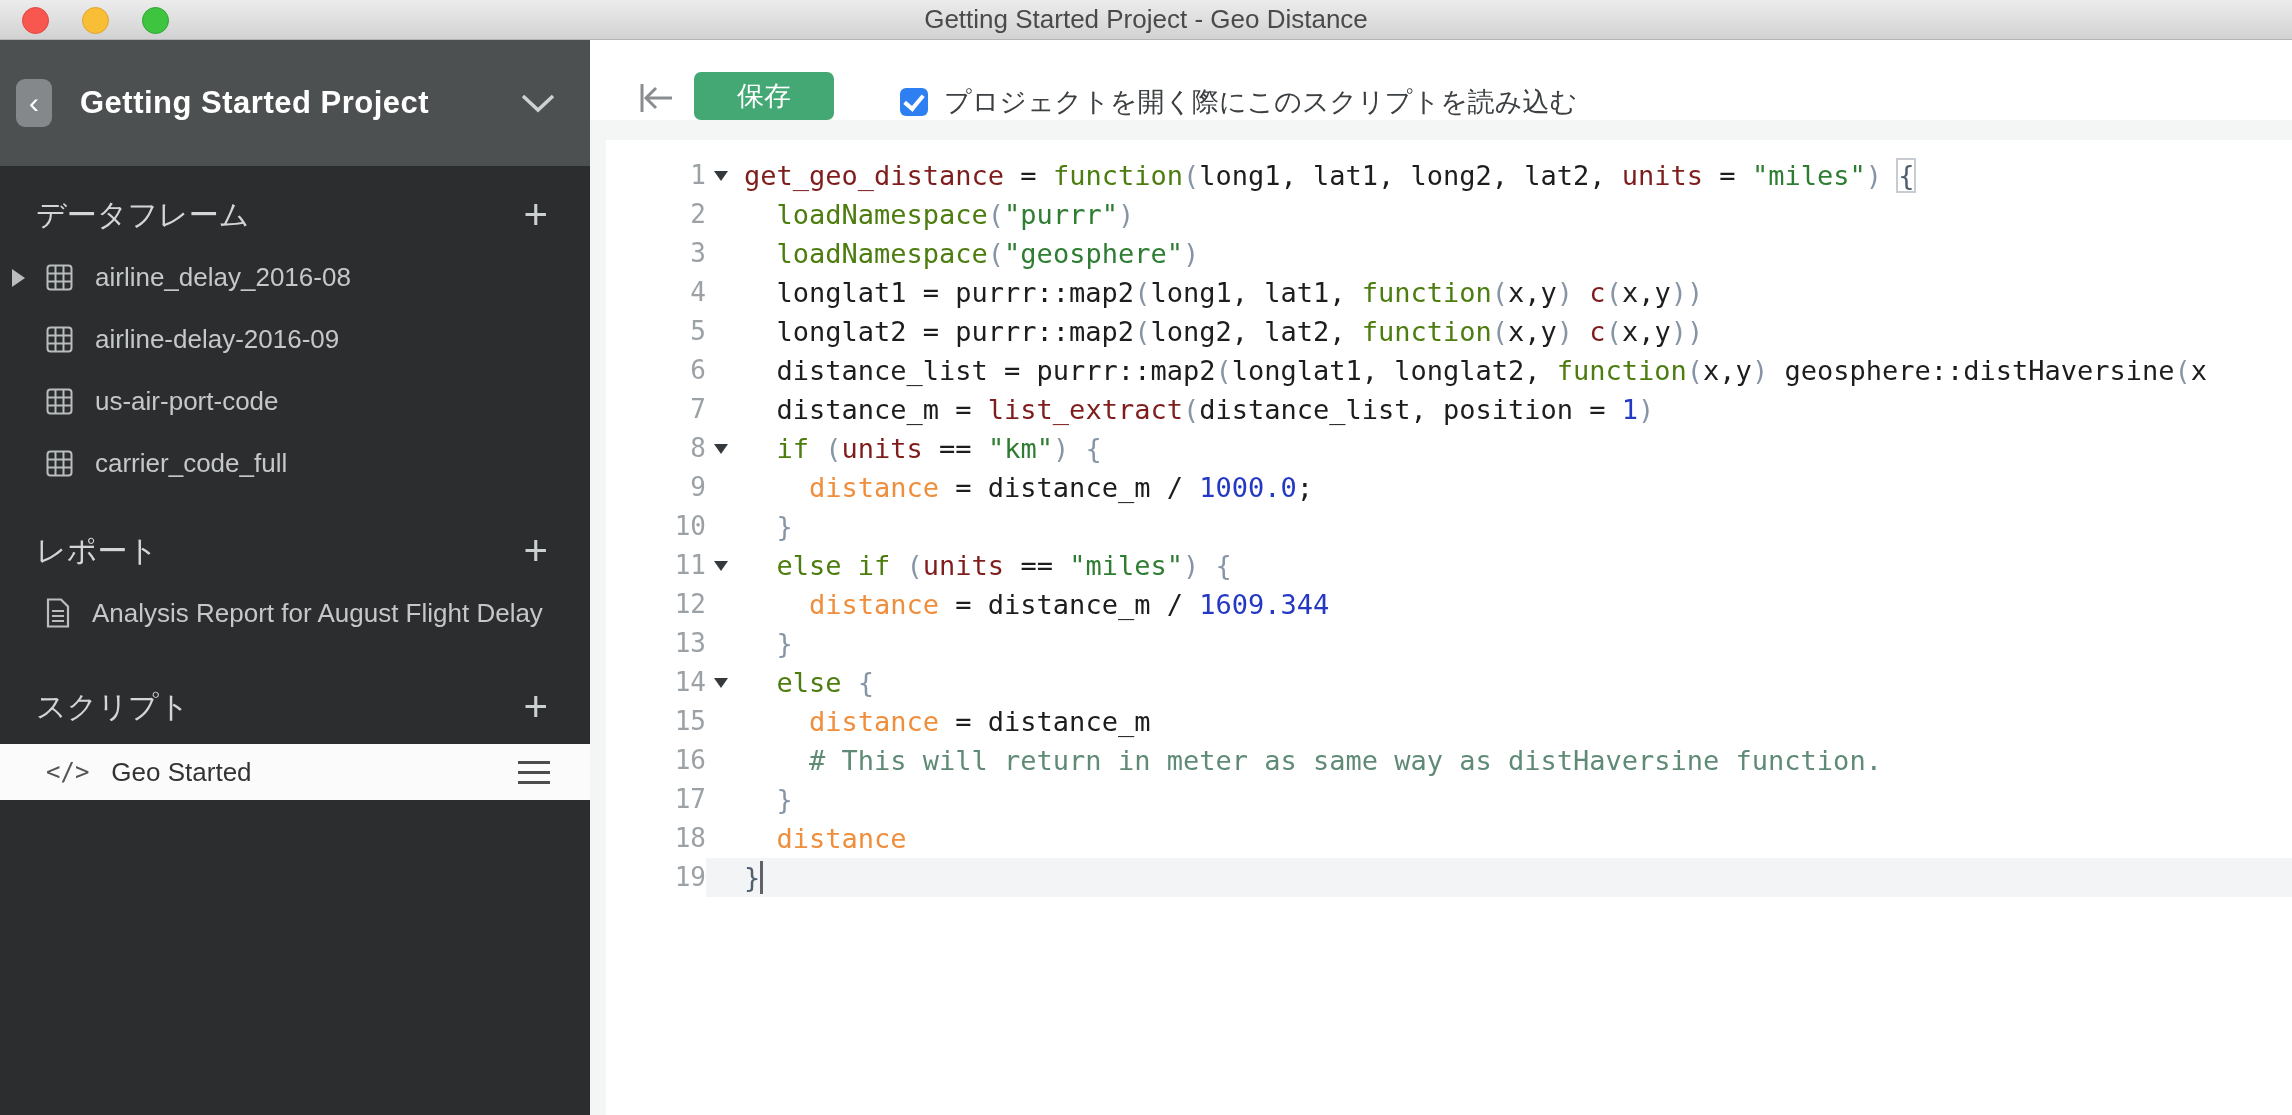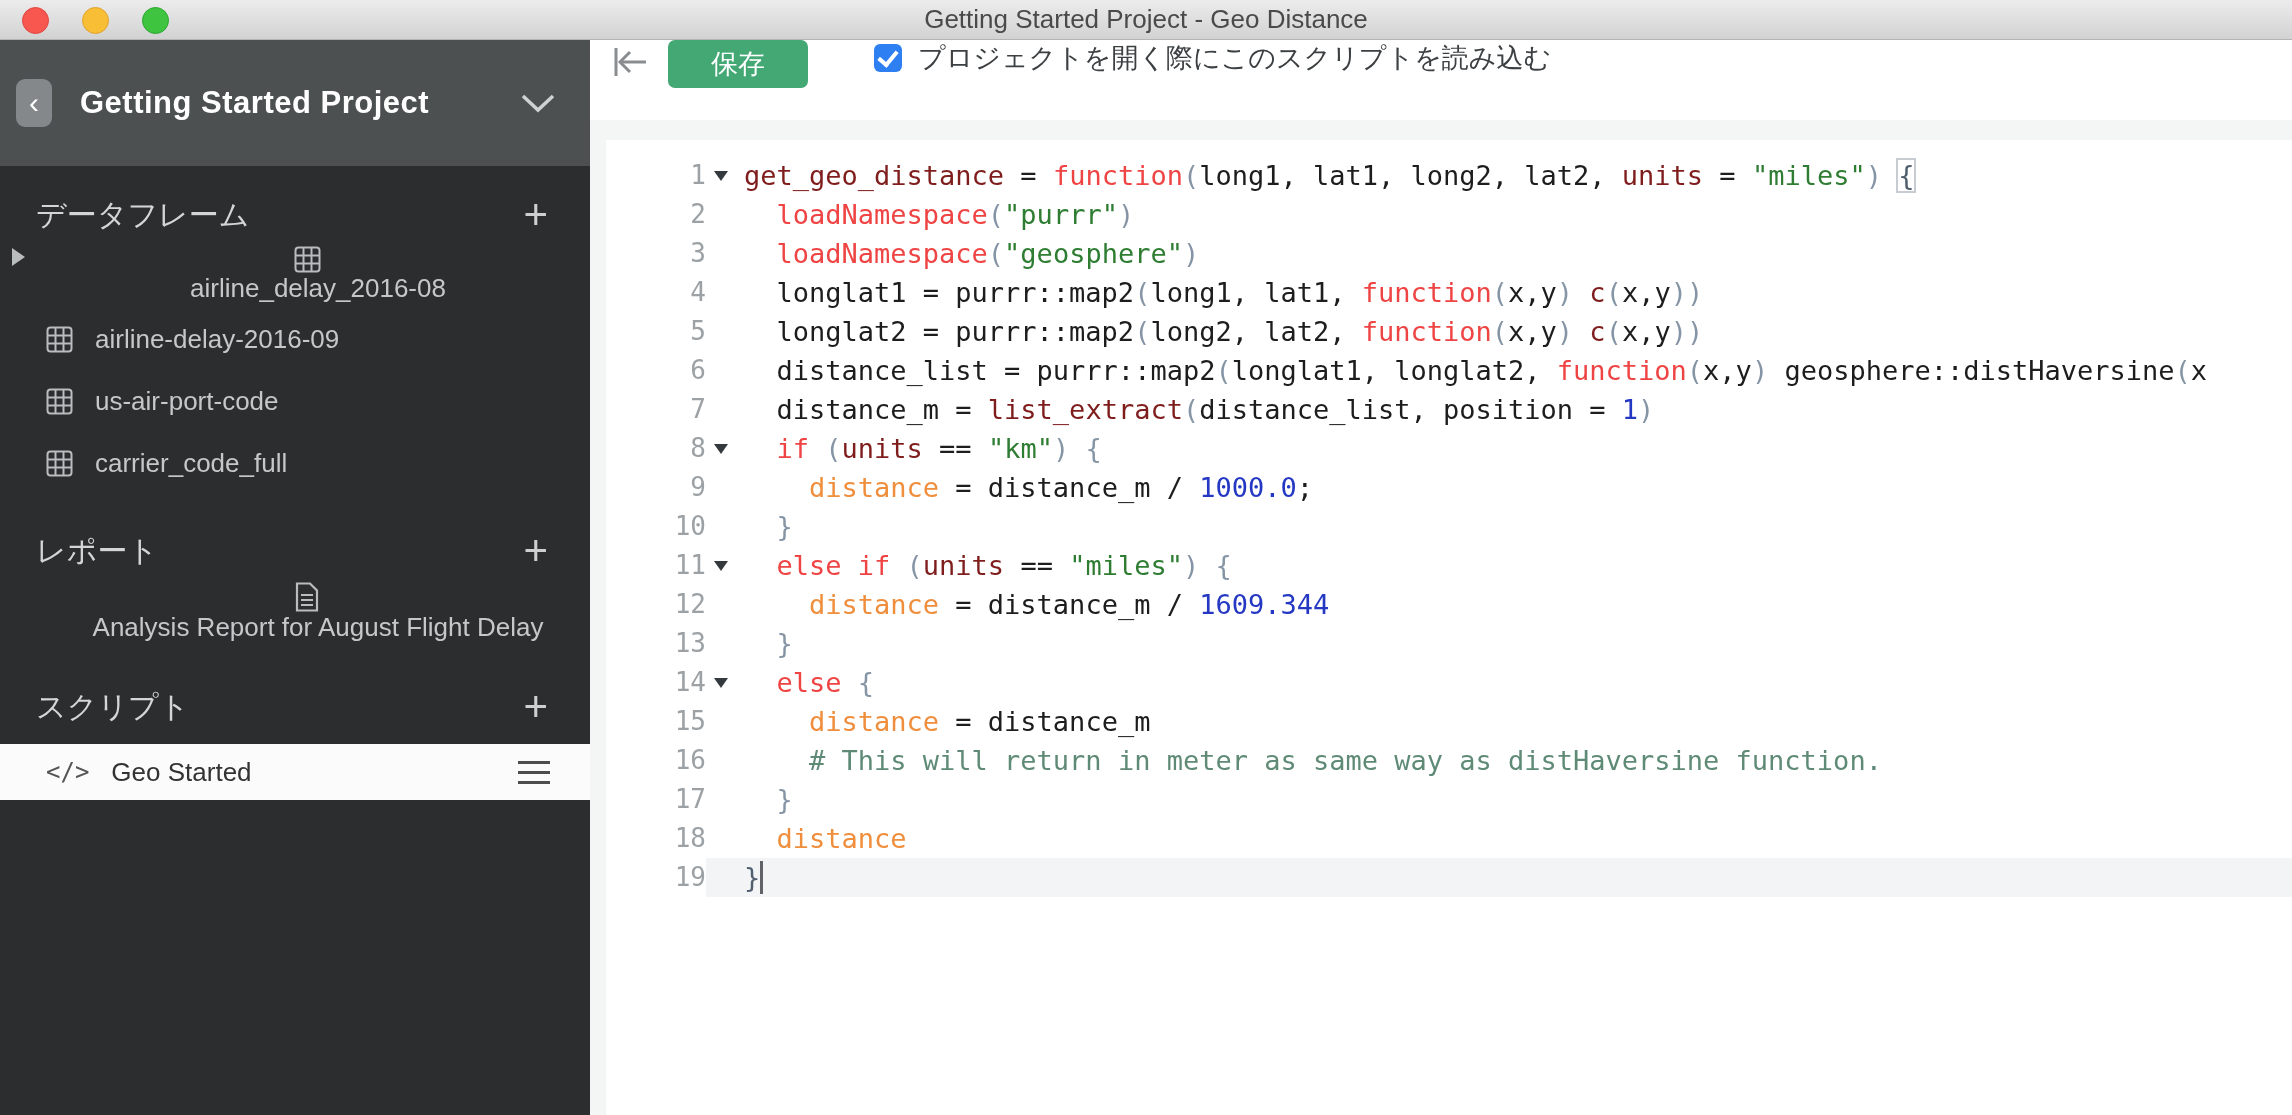--- a/index.html
+++ b/index.html
@@ -37,27 +37,27 @@
     padding-left:46px; font-size:26px; color:#c5c8c9; cursor:pointer; }
   .side-item .expander { position:absolute; left:12px; width:0; height:0;
     border:9px solid transparent; border-left:13px solid #b9bdbe; margin-top:2px; }
   .tbl-icon, .doc-icon, .code-icon { margin-right:22px; flex:0 0 auto; }
   .side-item.selected { background:#fbfbfb; color:#333; height:56px; }
   .side-item.selected .code-icon { color:#555; }
   .menu-icon { margin-left:auto; margin-right:40px; display:flex; flex-direction:column; gap:7px; }
   .menu-icon i { display:block; width:32px; height:3px; background:#4d4d4d; }
   .code-icon { font-family:"DejaVu Sans Mono",monospace; font-size:24px; color:#c5c8c9; }
 
-  .mt26{margin-top:26px;} .mt8{margin-top:8px;flex-direction:column;} .mt34{margin-top:34px;}
+  .mt26{margin-top:26px;} .mt8{margin-top:8px;} .mt34{margin-top:34px;}
   .mt40{margin-top:40px;gap:36px;} .mt14{margin-top:14px;}
 
   
   .main { flex:1; display:flex; flex-direction:column; background:#f4f5f5; min-width:0; }
-  .toolbar { height:80px; background:#fff; display:flex; align-items:flex-start;
-    padding-left:18px; flex:0 0 80px; }
+  .toolbar { height:80px; background:#fff; display:flex; align-items:flex-end;
+    padding-left:44px; flex:0 0 80px; }
   .collapse-icon { color:#8a8d8f; cursor:pointer; margin-right:16px; display:flex; }
   .save-btn { width:140px; height:48px; background:#43a873; border:none; border-radius:7px;
     color:#fff; font-size:27px; cursor:pointer; }
   .chk-wrap { display:flex; align-items:center; margin-left:66px; cursor:pointer; }
   .checkbox { width:28px; height:28px; background:#2d7ff2; border-radius:6px; position:relative; }
   .checkbox:after { content:""; position:absolute; left:8px; top:3px; width:8px; height:15px;
     border:solid #fff; border-width:0 4px 4px 0; transform:rotate(40deg); }
   .chk-label { margin-left:16px; font-size:27px; color:#3c4043; }
 
   .content { flex:1; position:relative; }
@@ -66,21 +66,21 @@
     font-family:"DejaVu Sans Mono",monospace; font-size:27px; }
   .cm-row { display:flex; height:39px; line-height:39px; white-space:pre; }
   .cm-num { width:100px; text-align:right; color:#9ba1a5; font-size:26px;
     flex:0 0 100px; user-select:none; }
   .cm-fold { width:38px; flex:0 0 38px; position:relative; }
   .cm-fold .tri { position:absolute; left:8px; top:15px; width:0; height:0;
     border:7px solid transparent; border-top:10px solid #34393d; cursor:pointer; }
   .cm-code { flex:1; overflow:hidden; color:#1d1d1d; }
   .cm-row.active .cm-fold, .cm-row.active .cm-code { background:#f3f4f5; }
 
-  .tk-v{color:#7f1d1d;} .tk-k{color:#ef4444;} .tk-s{color:#2e7d32;}
+  .tk-v{color:#7f1d1d;} .tk-k{color:#4d7c0f;} .tk-s{color:#2e7d32;}
   .tk-n{color:#2438c3;} .tk-o{color:#ef8e3c;} .tk-c{color:#5f8b76;}
   .tk-p{color:#8695a5;} .tk-t{color:#1d1d1d;} .tk-b{color:#51606e;}
   .tk-m{color:#4f5e6c; box-shadow:0 0 0 2px #c6ccd2; }
   .cursor { display:inline-block; width:3px; height:33px; background:#5f6368;
     vertical-align:middle; margin-top:-4px; }
 
   svg { display:block; }
 </style>
 </head>
 <body>

